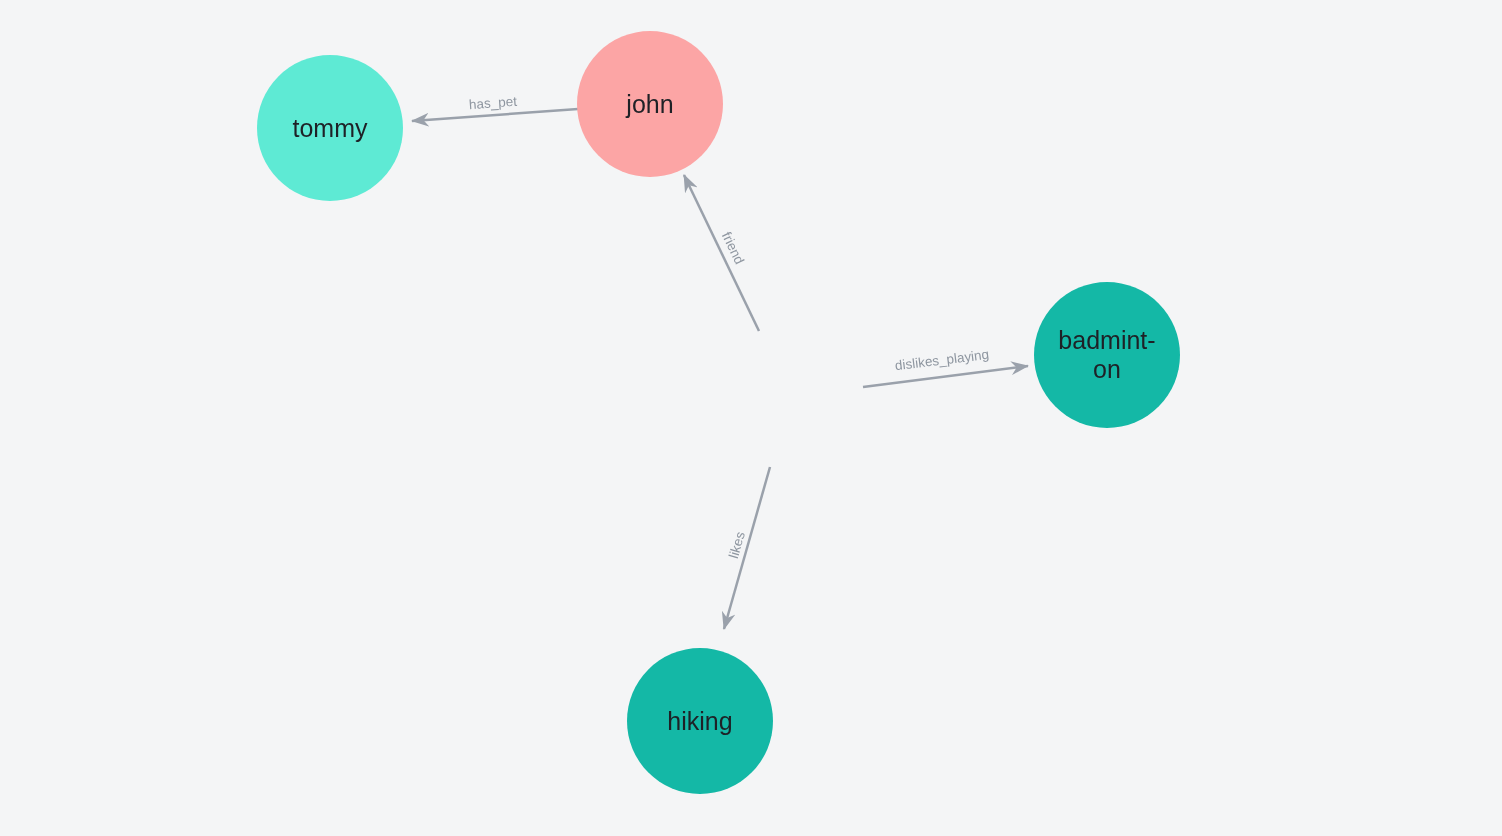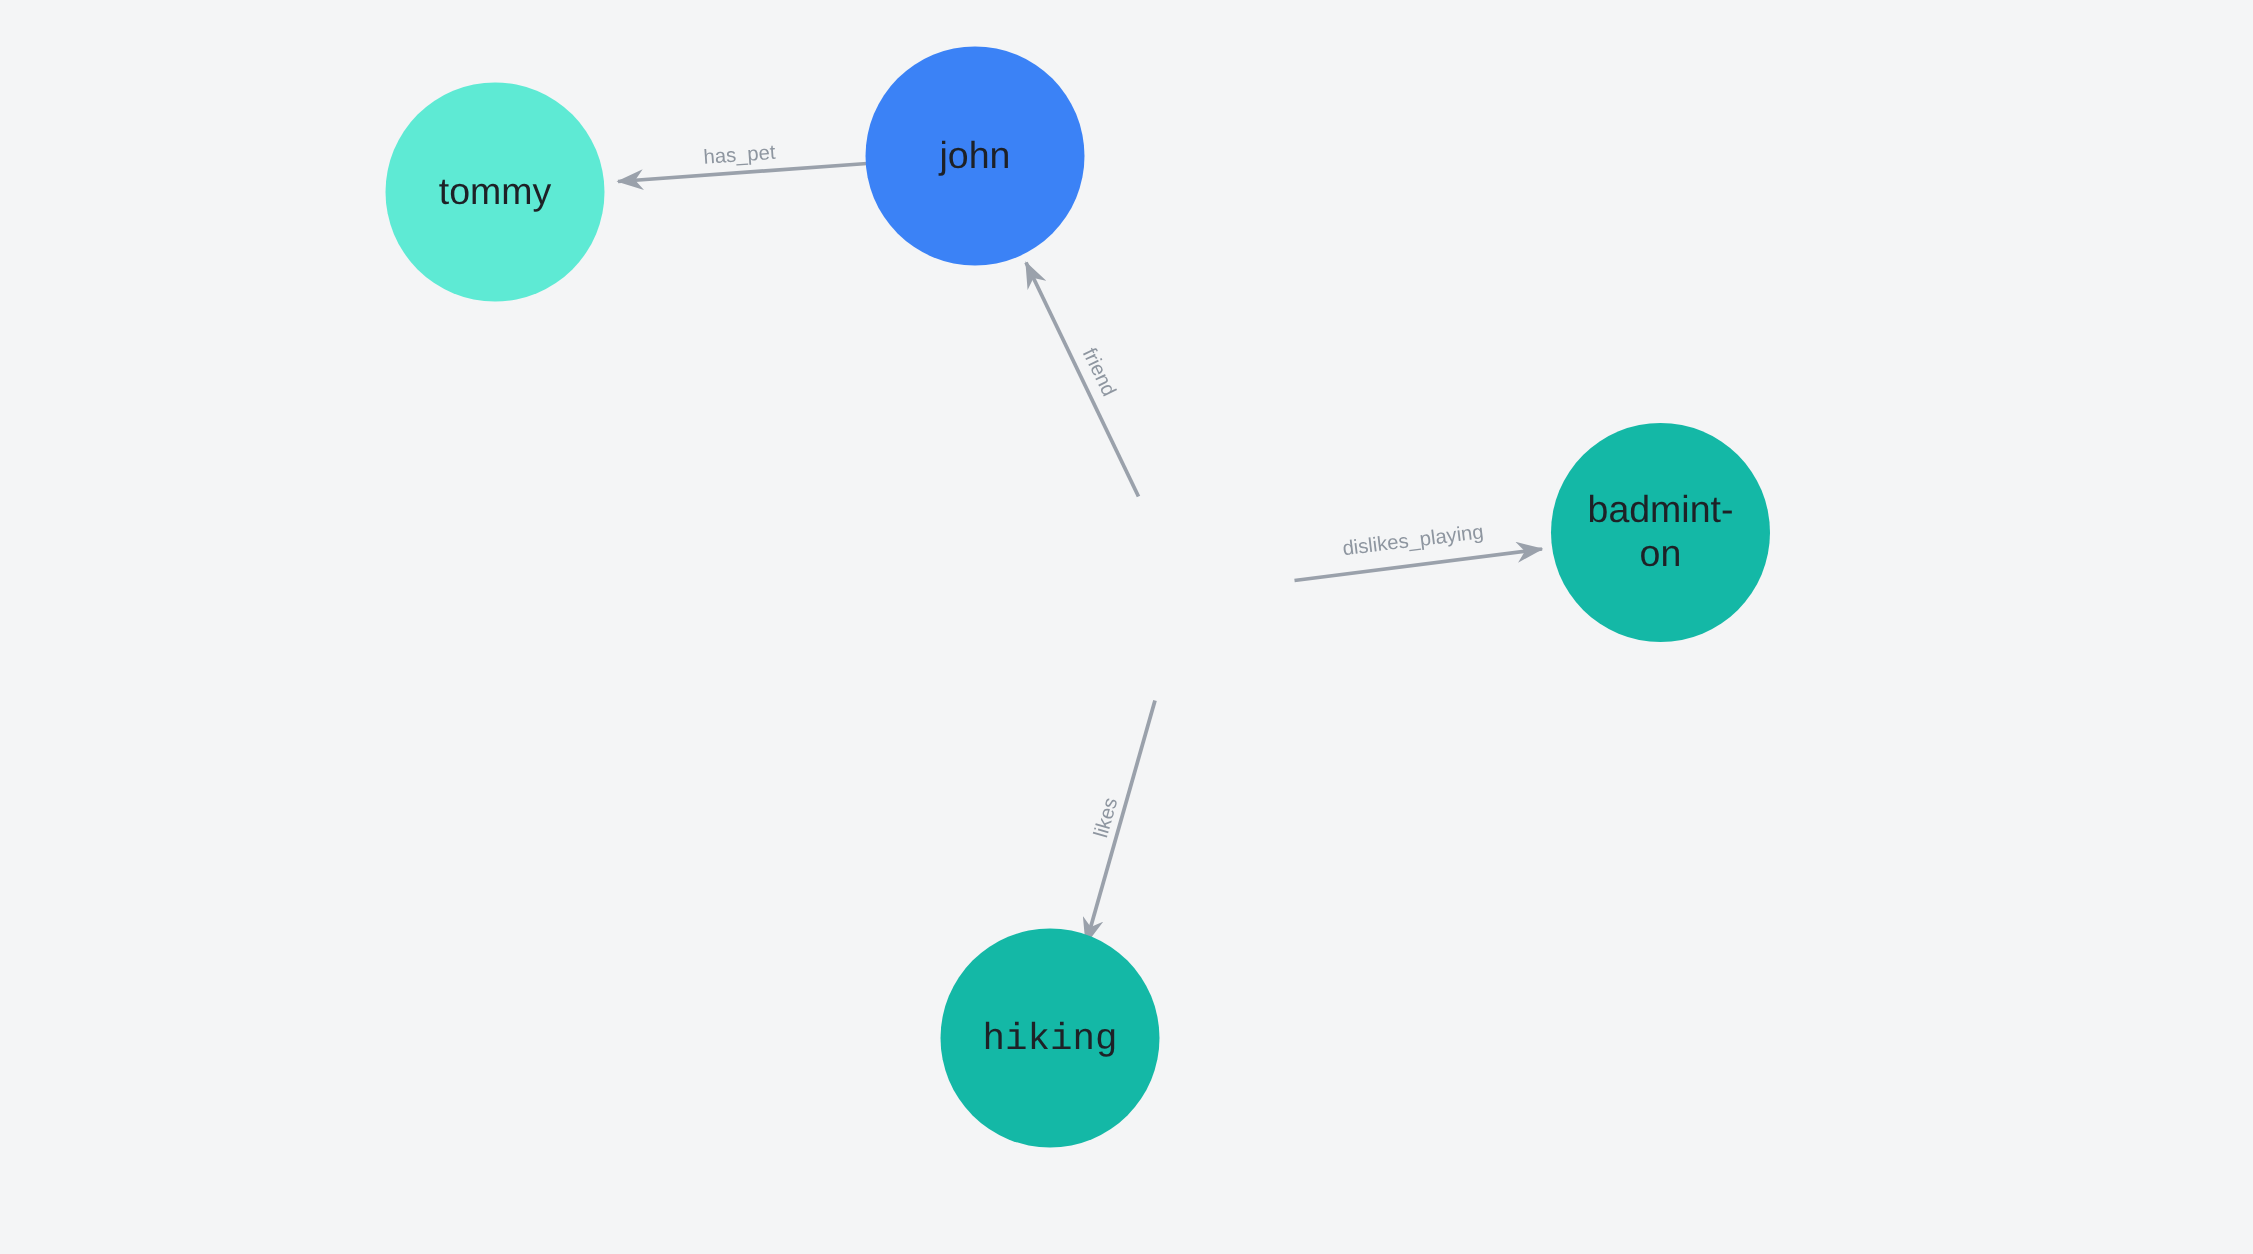--- a/index.html
+++ b/index.html
@@ -38,38 +38,38 @@
     display: flex;
     align-items: center;
     justify-content: center;
     text-align: center;
     color: #1E2126;
     font-size: 25px;
     line-height: 1.16;
     cursor: pointer;
     user-select: none;
   }
-  .node-person { background: #3b82f6; }
+  .node-person { background: #fca5a5; }
   .node-pet { background: #5eead4; }
   .node-activity { background: #14b8a6; }
   .node-label { display: block; }
   .edge-label {
     position: absolute;
     color: #8E96A0;
     font-size: 13.5px;
     white-space: nowrap;
     cursor: pointer;
     user-select: none;
   }
   
   #node-tommy     { left: 257px; top:  55px; }
   #node-john      { left: 577px; top:  31px; }
   #node-alice123  { left: 718px; top: 324px; }
   #node-badminton { left: 1034px; top: 282px; }
-  #node-hiking    { left: 627px; top: 619px; font-family: Liberation Mono, monospace; }
+  #node-hiking    { left: 627px; top: 648px; }
   
   #label-has-pet          { left: 493px; top: 103px; transform: translate(-50%,-50%) rotate(-4deg); }
   #label-friend           { left: 733px; top: 248px; transform: translate(-50%,-50%) rotate(64deg); }
   #label-dislikes-playing { left: 942px; top: 360px; transform: translate(-50%,-50%) rotate(-7deg); }
   #label-likes            { left: 737px; top: 545px; transform: translate(-50%,-50%) rotate(-74deg); }
 </style>
 </head>
 <body>
 
 <div class="graph-canvas">

